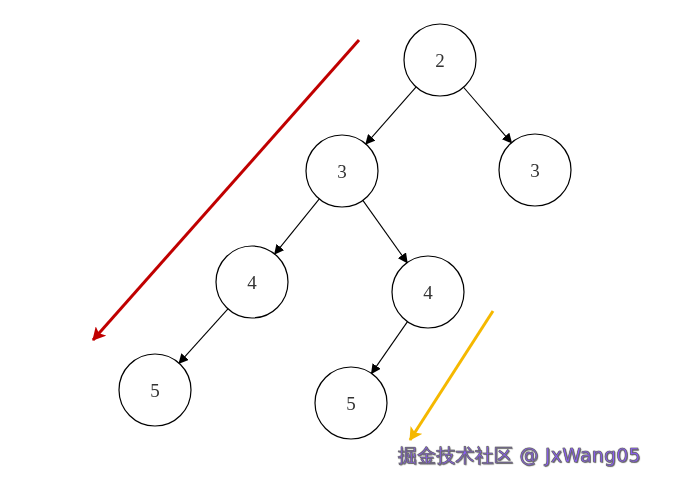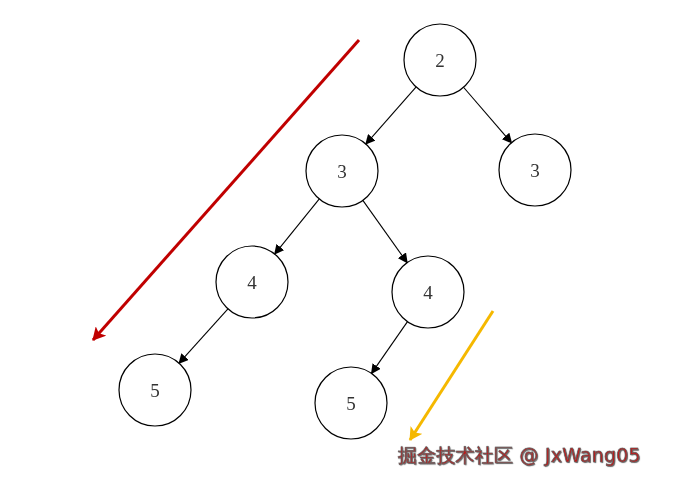--- a/index.html
+++ b/index.html
@@ -3,21 +3,21 @@
   <meta charset="utf-8">
   <style>
     html, body { margin: 0; padding: 0; background: #ffffff; }
     body { width: 677px; height: 485px; position: relative; overflow: hidden; }
     svg.diagram { position: absolute; left: 0; top: 0; }
     .node-circle { fill: #ffffff; stroke: #000000; stroke-width: 1.2; }
     .node-label { font-family: "Liberation Serif", serif; font-size: 19px; fill: #333333; text-anchor: middle; dominant-baseline: central; }
     .edge { stroke: #000000; stroke-width: 1.1; fill: none; }
     .watermark {
       position: absolute; left: 398px; top: 443px;
-      font-family: "DejaVu Sans", sans-serif; font-size: 19px; color: #b91c1c;
+      font-family: "DejaVu Sans", sans-serif; font-size: 19px; color: #8b5cf6;
       text-shadow: 0 0 1px #555, 0 0 1px #555, 1px 1px 1px #666;
       -webkit-text-stroke: 0.6px #6a6a6a;
       white-space: nowrap; letter-spacing: 0.2px;
     }
   </style>
 </head>
 <body>
 
 <svg class="diagram" width="677" height="485" viewBox="0 0 677 485" xmlns="http://www.w3.org/2000/svg">
   <defs>

